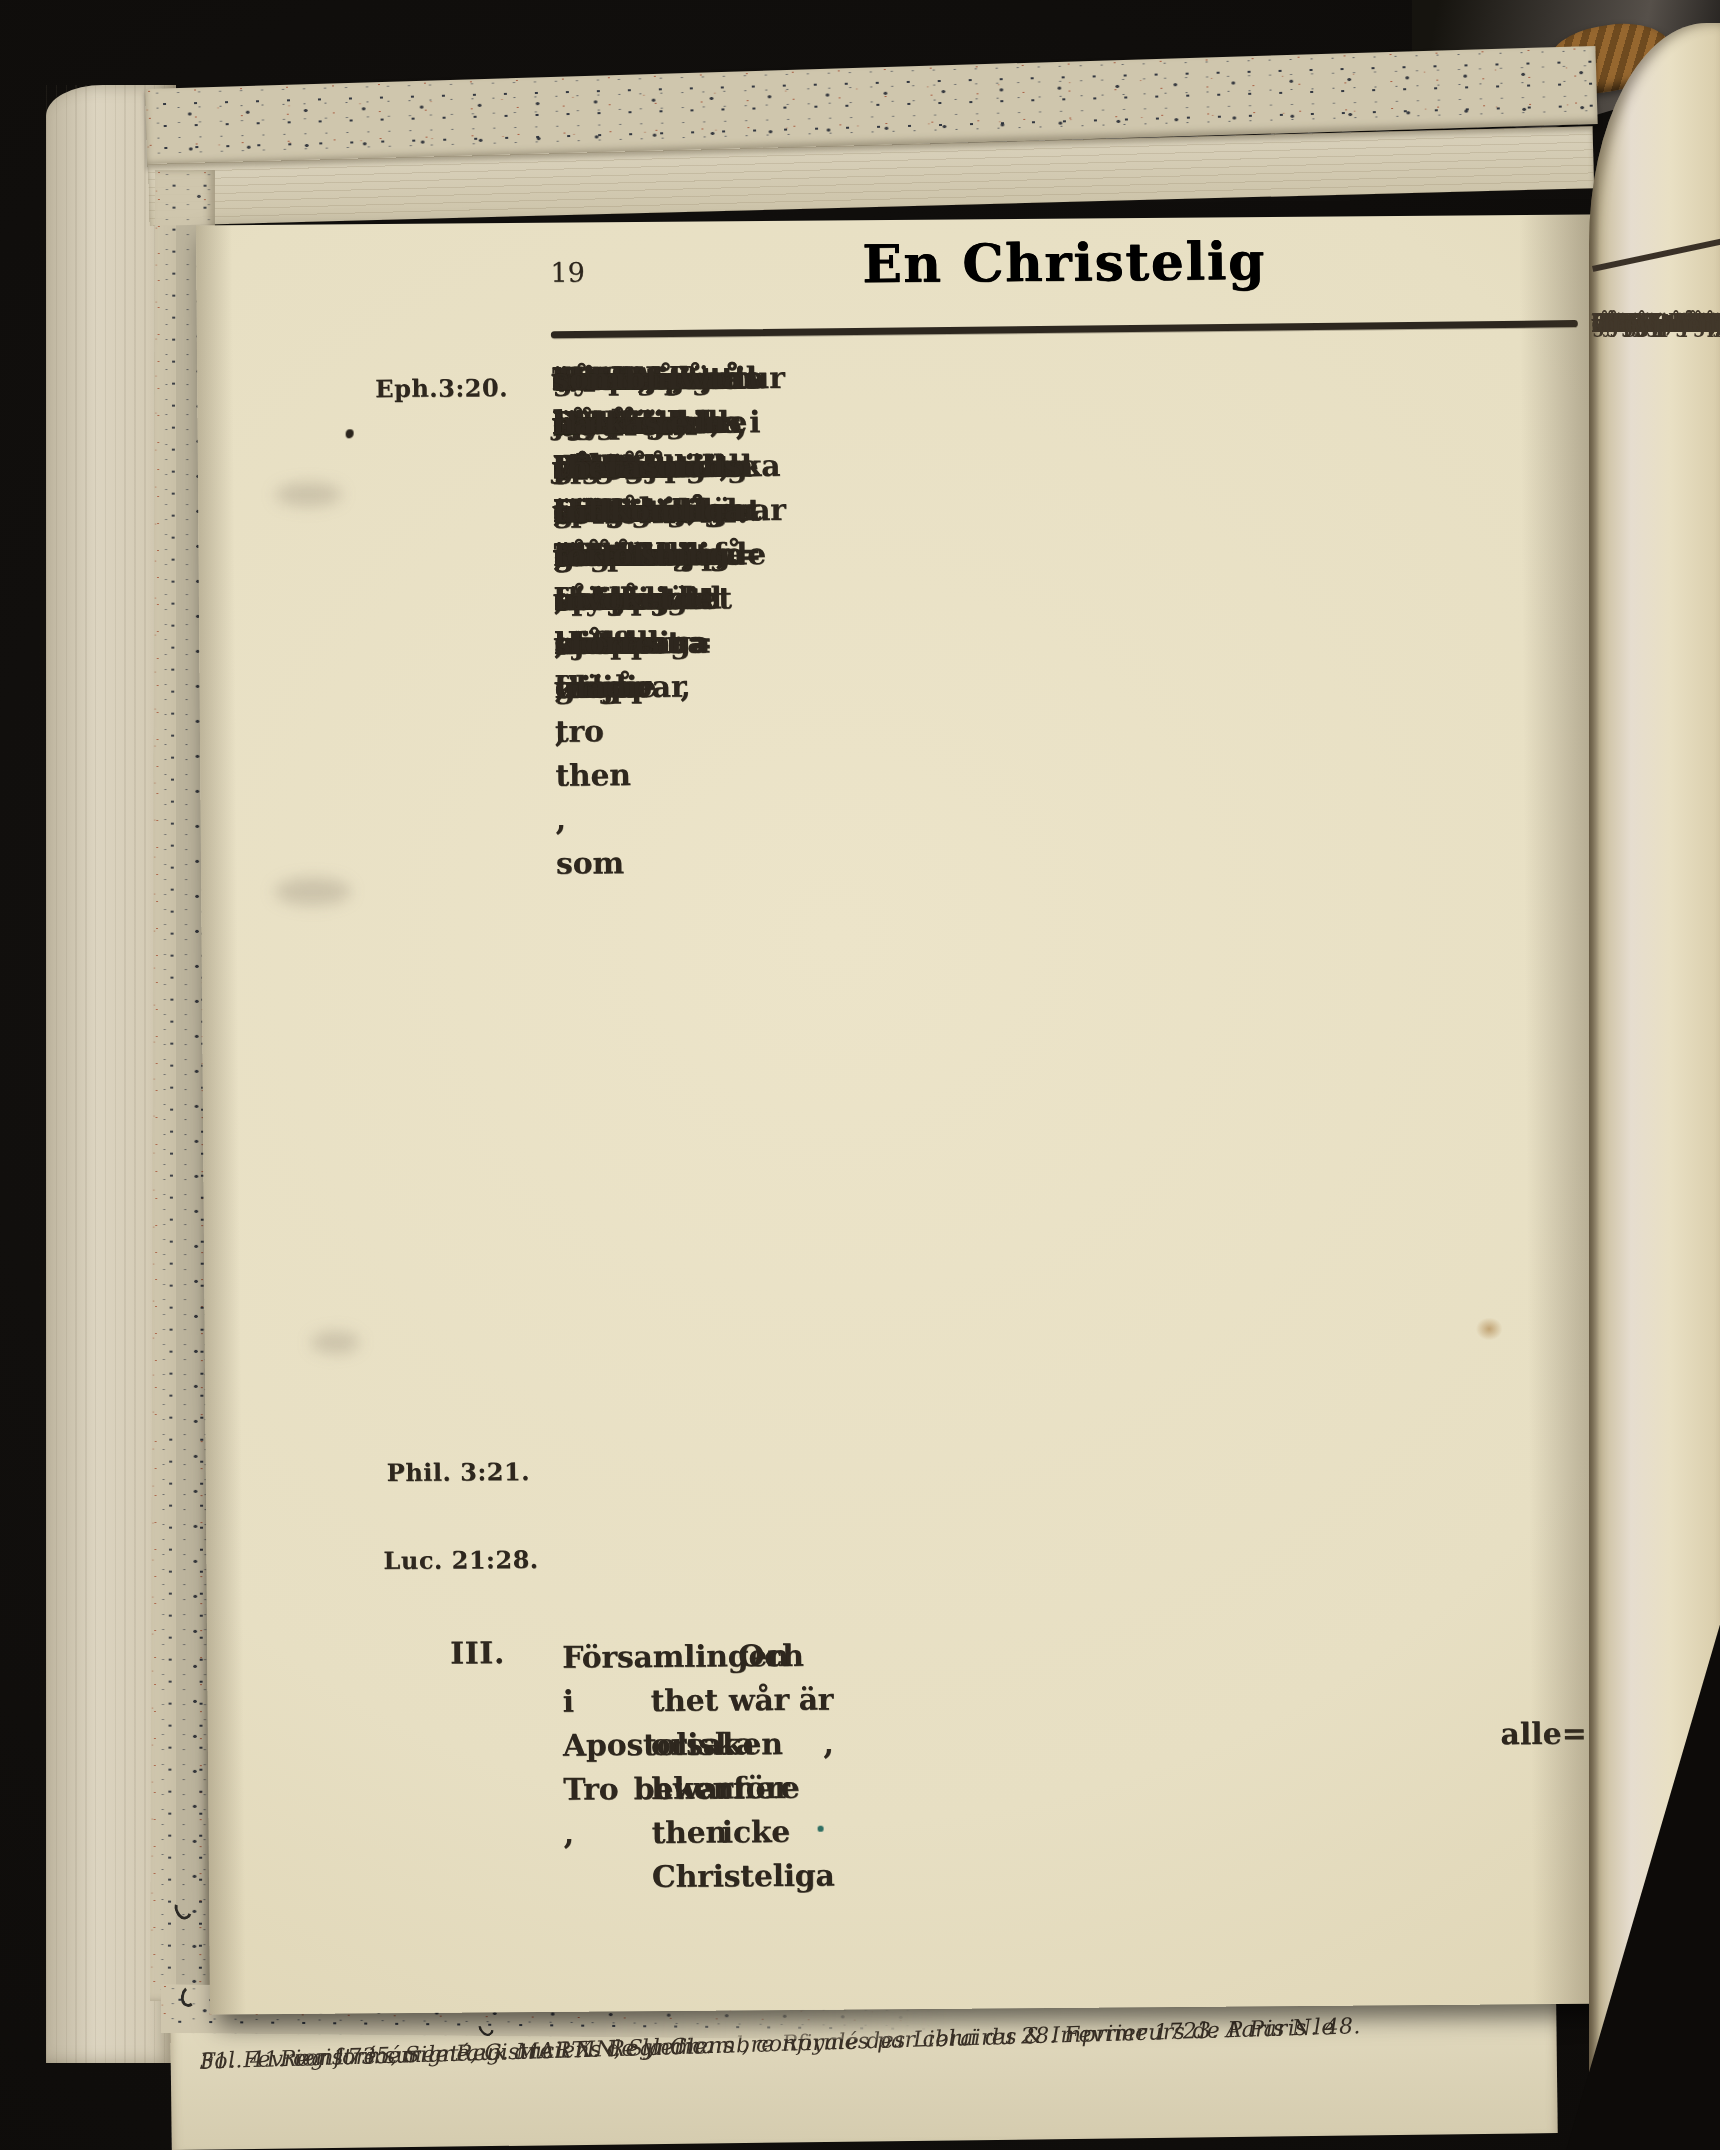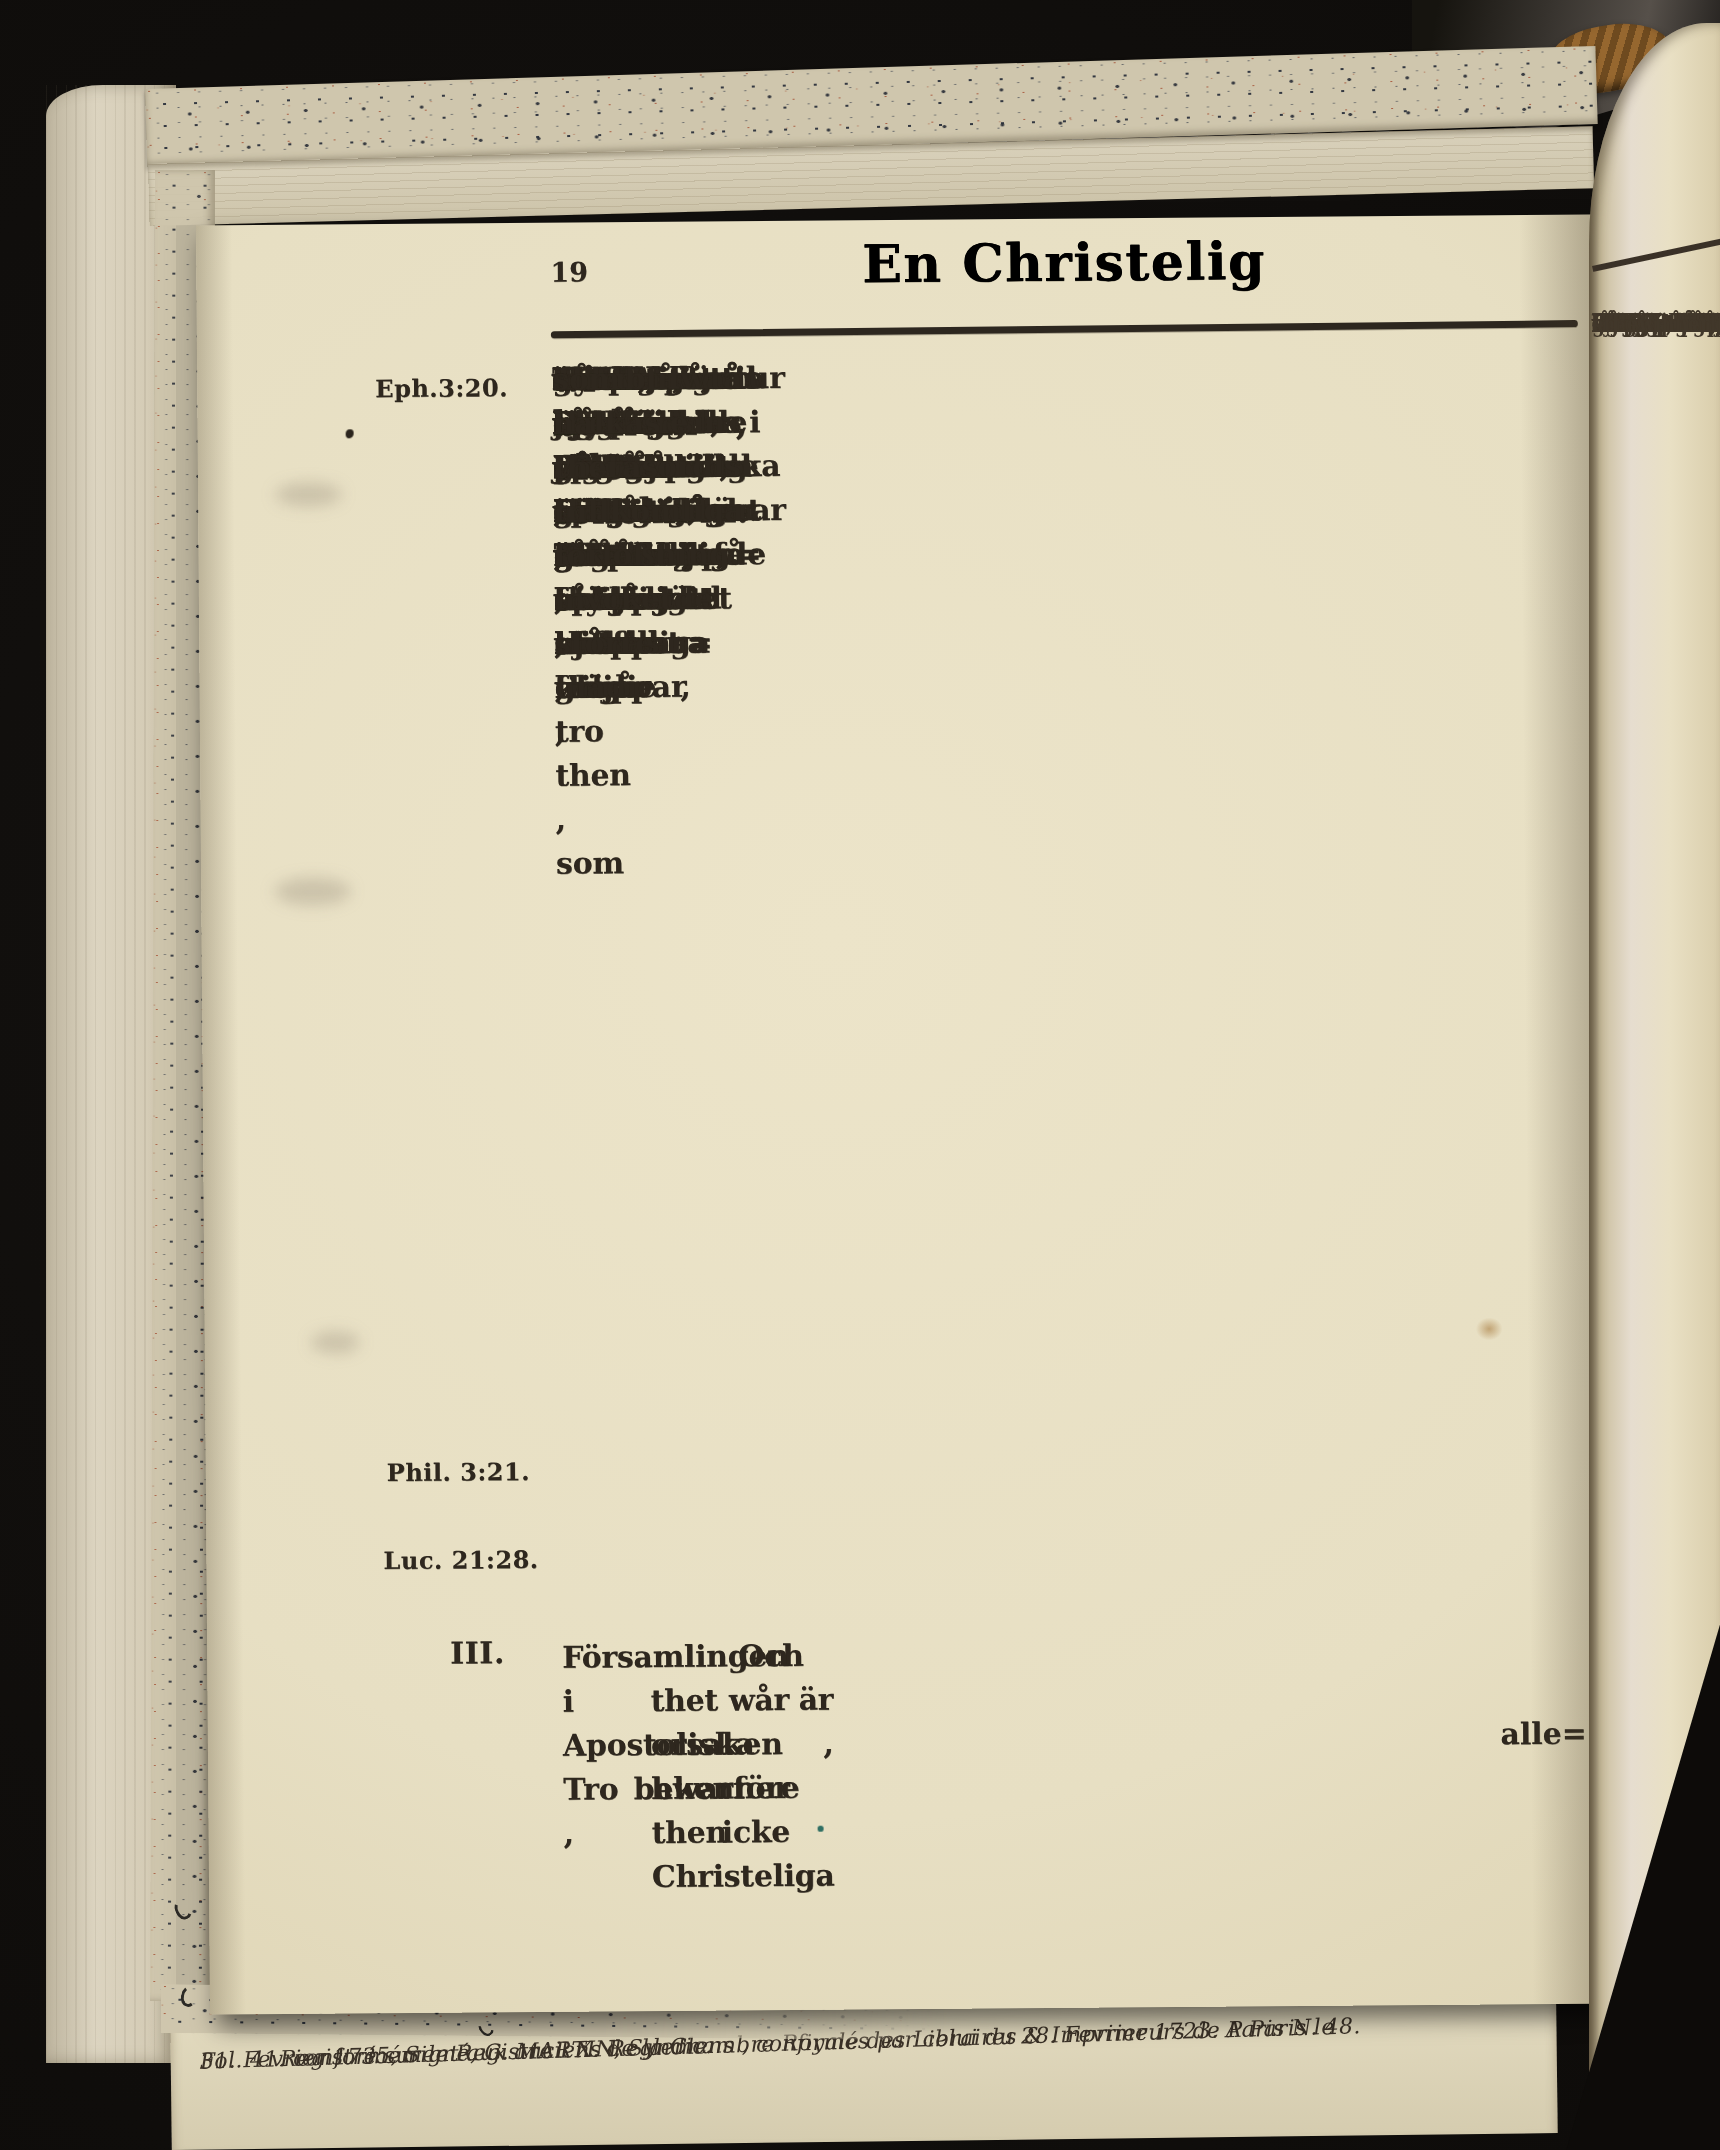--- a/index.html
+++ b/index.html
@@ -71,21 +71,21 @@
   .main-page{left:203px;top:220px;width:1405px;height:1789px;
     transform:rotate(-.45deg);
     background:radial-gradient(120% 90% at 45% 40%, #ece4c9 0%, #e7dfc3 55%, #ded4b4 85%, #d2c6a2 100%);
     box-shadow:7.2px 12.4px 23px rgba(0,0,0,.55);}
   .main-page::before{content:'';position:absolute;left:0;top:0;bottom:0;width:36px;
     background:linear-gradient(90deg, rgba(90,78,55,.30), rgba(90,78,55,0));}
   .main-page::after{content:'';position:absolute;right:0;top:0;bottom:0;width:82px;
     background:linear-gradient(270deg, rgba(70,58,38,.38), rgba(70,58,38,0));}
 
   .ink{color:#2e271e;text-shadow:0.3px 0.5px 0 rgba(46,39,30,.5);}
-  .pagenum{left:354px;top:34px;font-size:27px;font-weight:700;}
+  .pagenum{left:354px;top:34px;font-size:27px;font-weight:400;}
   .title{left:355px;top:13.4px;width:1025px;text-align:center;
     font-size:52px;font-weight:700;letter-spacing:1.5px;
     text-shadow:0.5px 0 0 currentColor, 0.3px 0.5px 0 rgba(46,39,30,.5);}
   .rule{left:354px;top:107px;width:1027px;height:6.7px;background:#2d271f;
     border-radius:3.6px;transform:rotate(-.18deg);box-shadow:0 1px 0 rgba(46,39,30,.3);}
 
   .mn{font-size:24px;font-weight:600;letter-spacing:0.5px;white-space:nowrap;}
   .mn-eph{left:178px;top:150px;}
   .mn-phil{left:181px;top:1234px;}
   .mn-luc{left:177px;top:1322px;}

